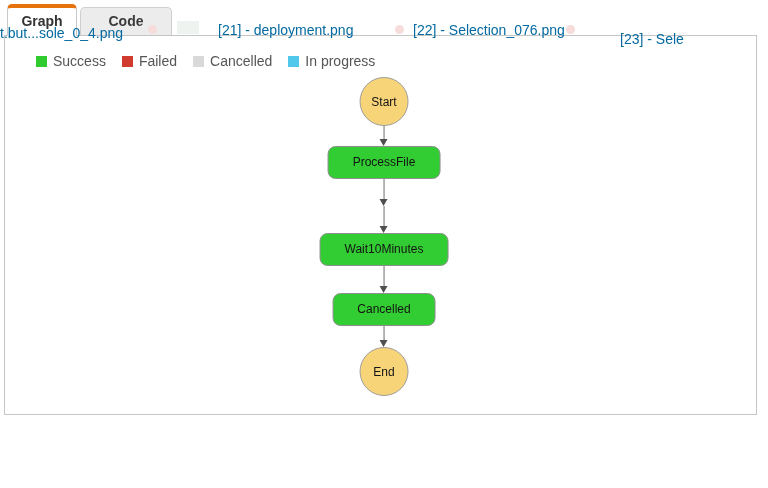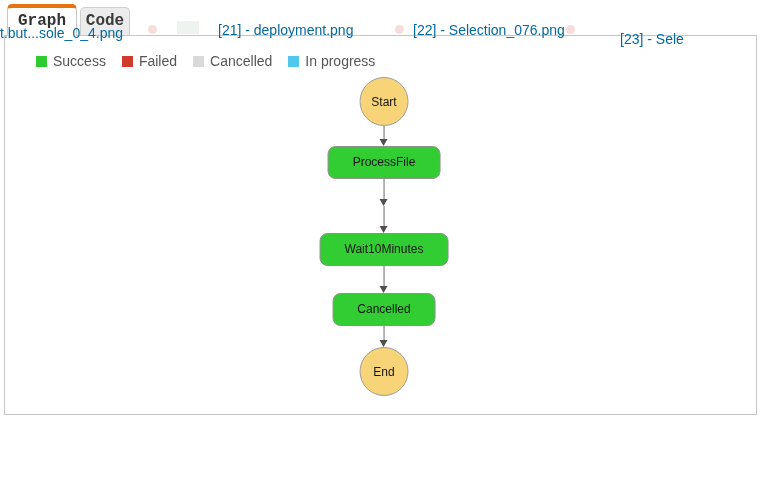--- a/index.html
+++ b/index.html
@@ -6,26 +6,26 @@
     font-family:"Liberation Sans", sans-serif;}
 
   
   .ghost{position:absolute;z-index:4;pointer-events:none;}
   .ghost-text{position:absolute;font-size:14px;color:#0369a1;white-space:nowrap;font-weight:400;}
   .ghost-icon{position:absolute;background:#eef3f0;}
   .ghost-dot{position:absolute;width:9px;height:9px;border-radius:50%;background:#f7dcdc;}
 
   
   .tabbar{position:absolute;left:0;top:0;z-index:3;}
-  .tab{position:absolute;text-align:center;font-weight:bold;font-size:16px;color:#333;
-    box-sizing:border-box;cursor:pointer;font-family:Liberation Mono, monospace;}
+  .tab{position:absolute;text-align:center;font-weight:bold;font-size:14px;color:#333;
+    box-sizing:border-box;cursor:pointer;}
   .tab-active{left:7px;top:4px;width:70px;height:32px;background:#ffffff;
     border-left:1px solid #c8c8c8;border-right:1px solid #c8c8c8;
     border-top:4px solid #e8720c;border-radius:5px 5px 0 0;line-height:27px;}
-  .tab-inactive{left:80px;top:7px;width:50px;height:28px;background:#ececec;
+  .tab-inactive{left:80px;top:7px;width:92px;height:28px;background:#ececec;
     border:1px solid #cfcfcf;border-bottom:none;border-radius:5px 5px 0 0;line-height:26px;color:#3a3a3a;}
 
   
   .panel{position:absolute;left:4px;top:35px;width:753px;height:380px;background:#ffffff;
     border:1px solid #c5c5c5;box-sizing:border-box;z-index:1;}
 
   
   .legend{position:absolute;left:31px;top:17px;display:flex;align-items:center;
     font-size:14px;color:#565656;}
   .legend-item{display:flex;align-items:center;margin-right:16px;}

